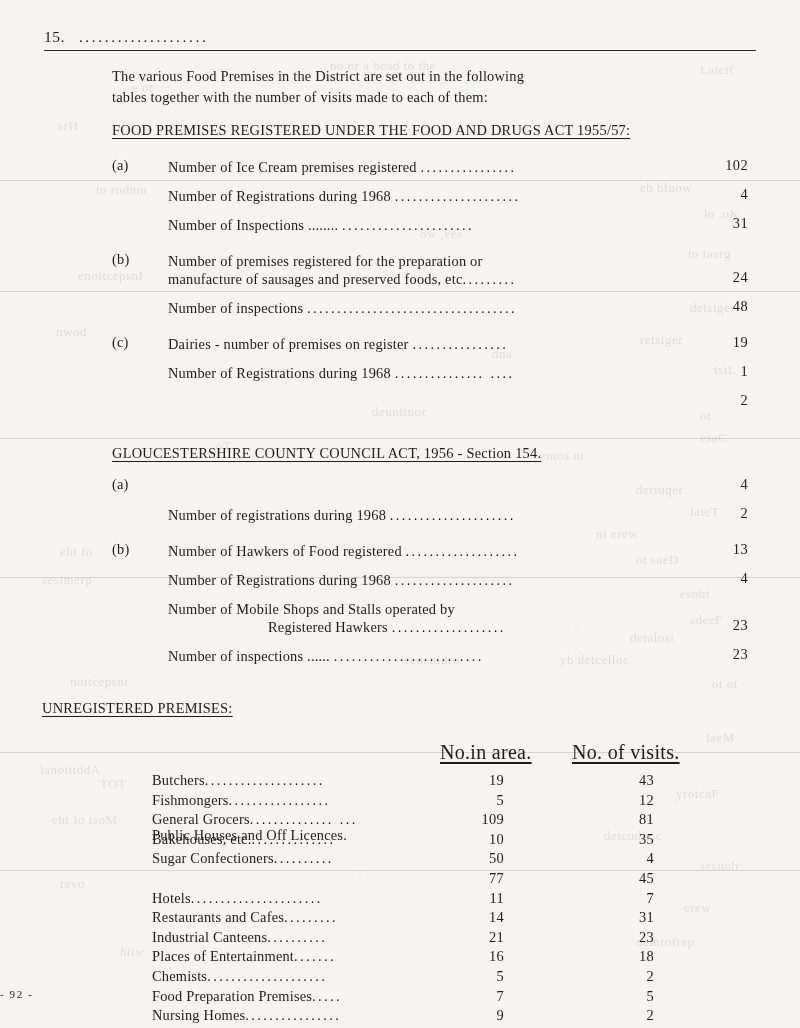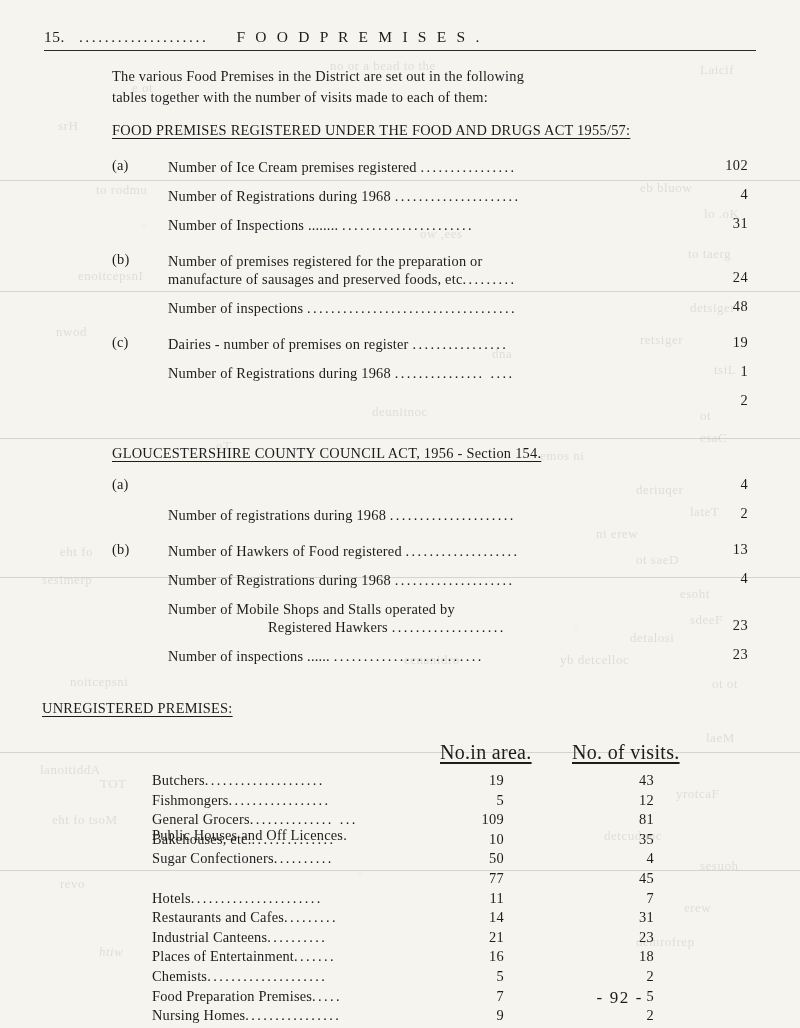--- a/index.html
+++ b/index.html
@@ -145,22 +145,22 @@
   .total-rule {
     position: absolute;
     height: 1.3px;
     background: #2a2a2a;
   }
   .footer {
     position: absolute;
     left: 0;
     top: 988px;
     width: 643px;
-    text-align: right;
-    font-size: 17px;
+    text-align: left;
+    font-size: 11px;
     letter-spacing: 1.6px;
   }
 </style>
 </head>
 <body>
 
 <div class="page">
 
   <div id="ghost-layer">
       <div class="ghost" style="left: 330px; top: 58px;">no or a bead to the</div>
@@ -199,34 +199,33 @@
       <div class="ghost" style="left: 706px; top: 730px;">laeM</div>
       <div class="ghost" style="left: 40px; top: 762px;">lanoitiddA</div>
       <div class="ghost" style="left: 100px; top: 776px;">TOT</div>
       <div class="ghost" style="left: 676px; top: 786px;">yrotcaF</div>
       <div class="ghost" style="left: 52px; top: 812px;">eht fo tsoM</div>
       <div class="ghost" style="left: 604px; top: 828px;">detcudnoc</div>
       <div class="ghost" style="left: 700px; top: 858px;">sesuoh</div>
       <div class="ghost" style="left: 60px; top: 876px;">revo</div>
       <div class="ghost" style="left: 684px; top: 900px;">erew</div>
       <div class="ghost" style="left: 636px; top: 934px;">demrofrep</div>
-      <div class="ghost" style="left: 99px; top: 944px; font-style: italic;">htiw</div>
+      <div class="ghost" style="left: 120px; top: 944px; font-style: italic;">htiw</div>
     </div>
 
   <div class="hline" style="left:0px; top:180px; width:800px;"></div>
   <div class="hline" style="left:0px; top:291px; width:800px;"></div>
   <div class="hline" style="left:0px; top:438px; width:800px;"></div>
   <div class="hline" style="left:0px; top:577px; width:800px;"></div>
   <div class="hline" style="left:0px; top:752px; width:800px;"></div>
   <div class="hline" style="left:0px; top:870px; width:800px;"></div>
 
   <div class="hdr-row">
     <span class="pageno">15.</span>
     <span class="hdr-dots">....................</span>
-    <span class="hdr-title">F O O D   P R E M I S E S .</span>
   </div>
   <div class="hdr-rule"></div>
 
   <div class="entry" style="left:112px; top:87px;">tables together with the number of visits made to each of them:</div>
   <div class="entry" style="left:112px; top:66px;">The various Food Premises in the District are set out in the following</div>
 
   <div class="sec-title" style="left:112px; top:122px;">FOOD PREMISES REGISTERED UNDER THE FOOD AND DRUGS ACT 1955/57:</div>
 
   <div class="marker" style="left:112px; top:157px;">(a)</div>
   <div class="entry" style="left:168px; top:157px;"><span>Number of Ice Cream premises registered</span> <span class="leader">................</span></div>

